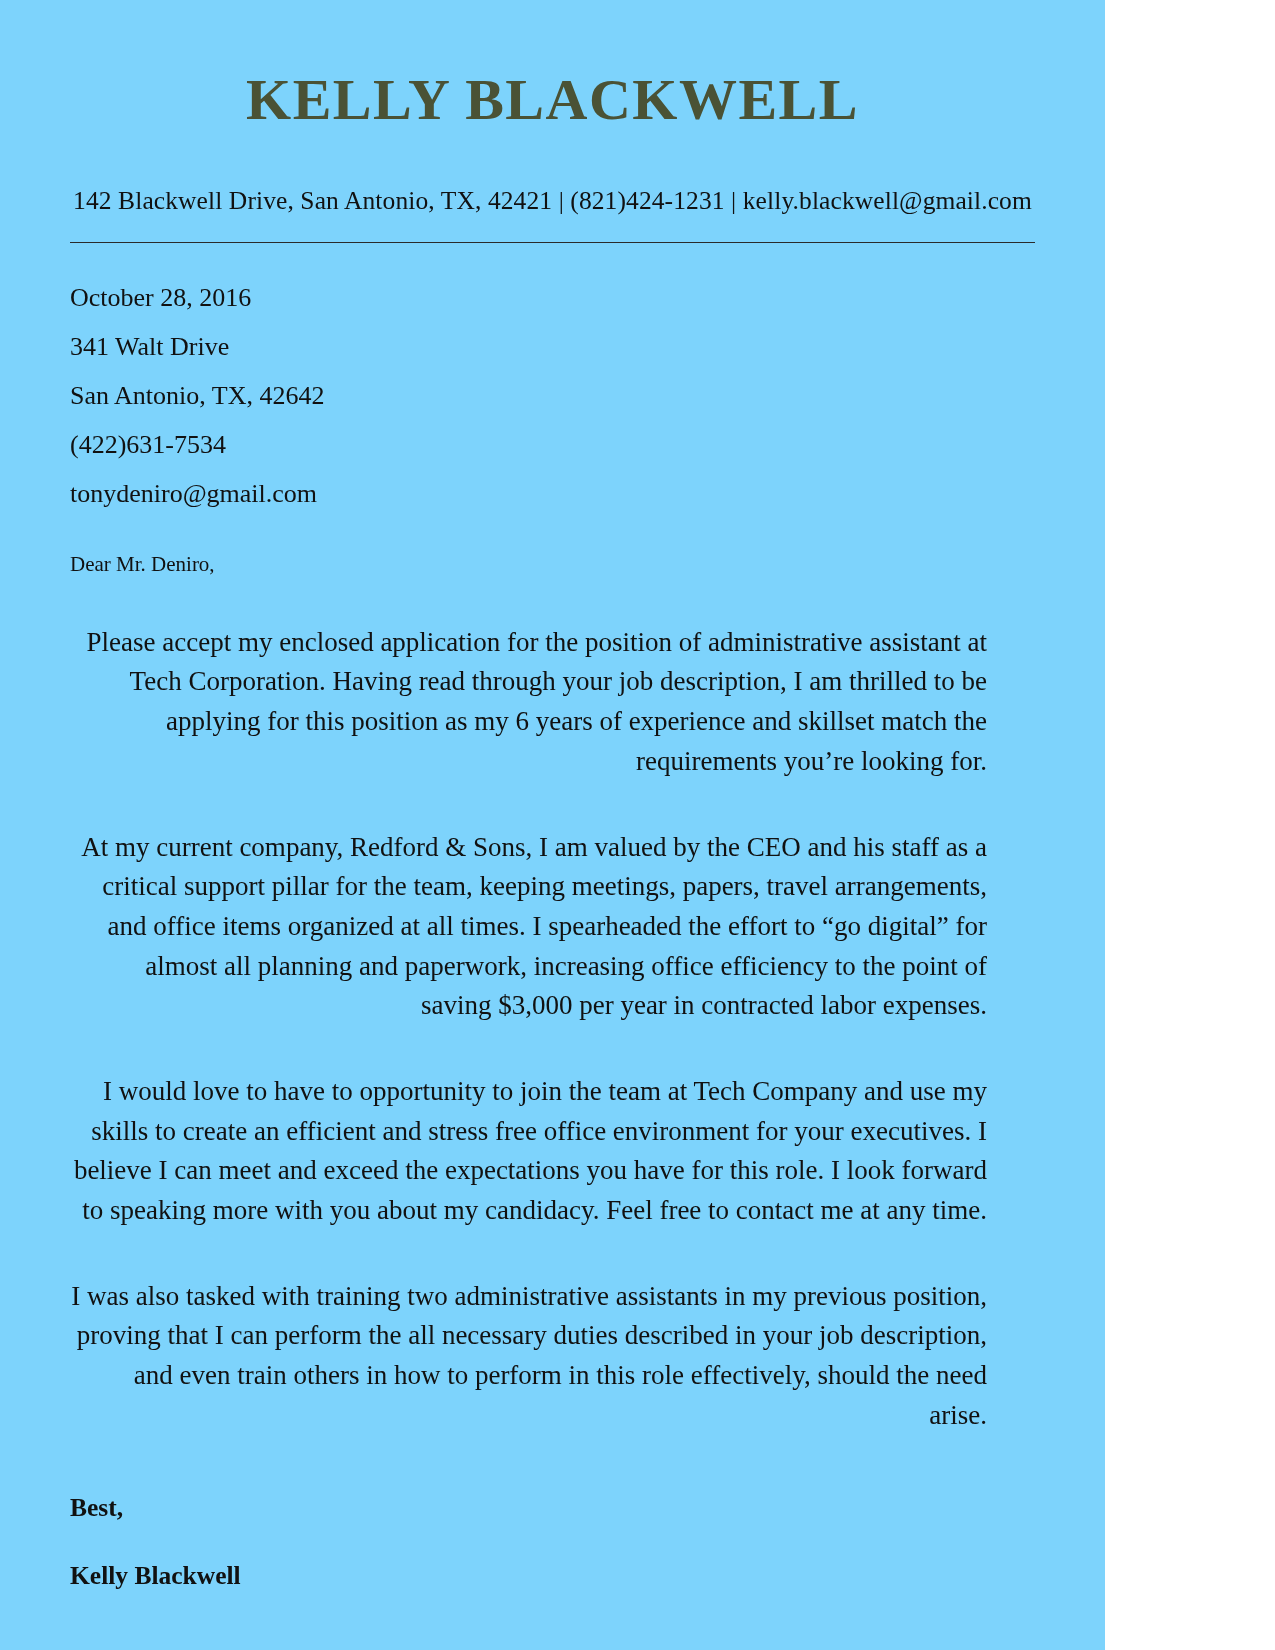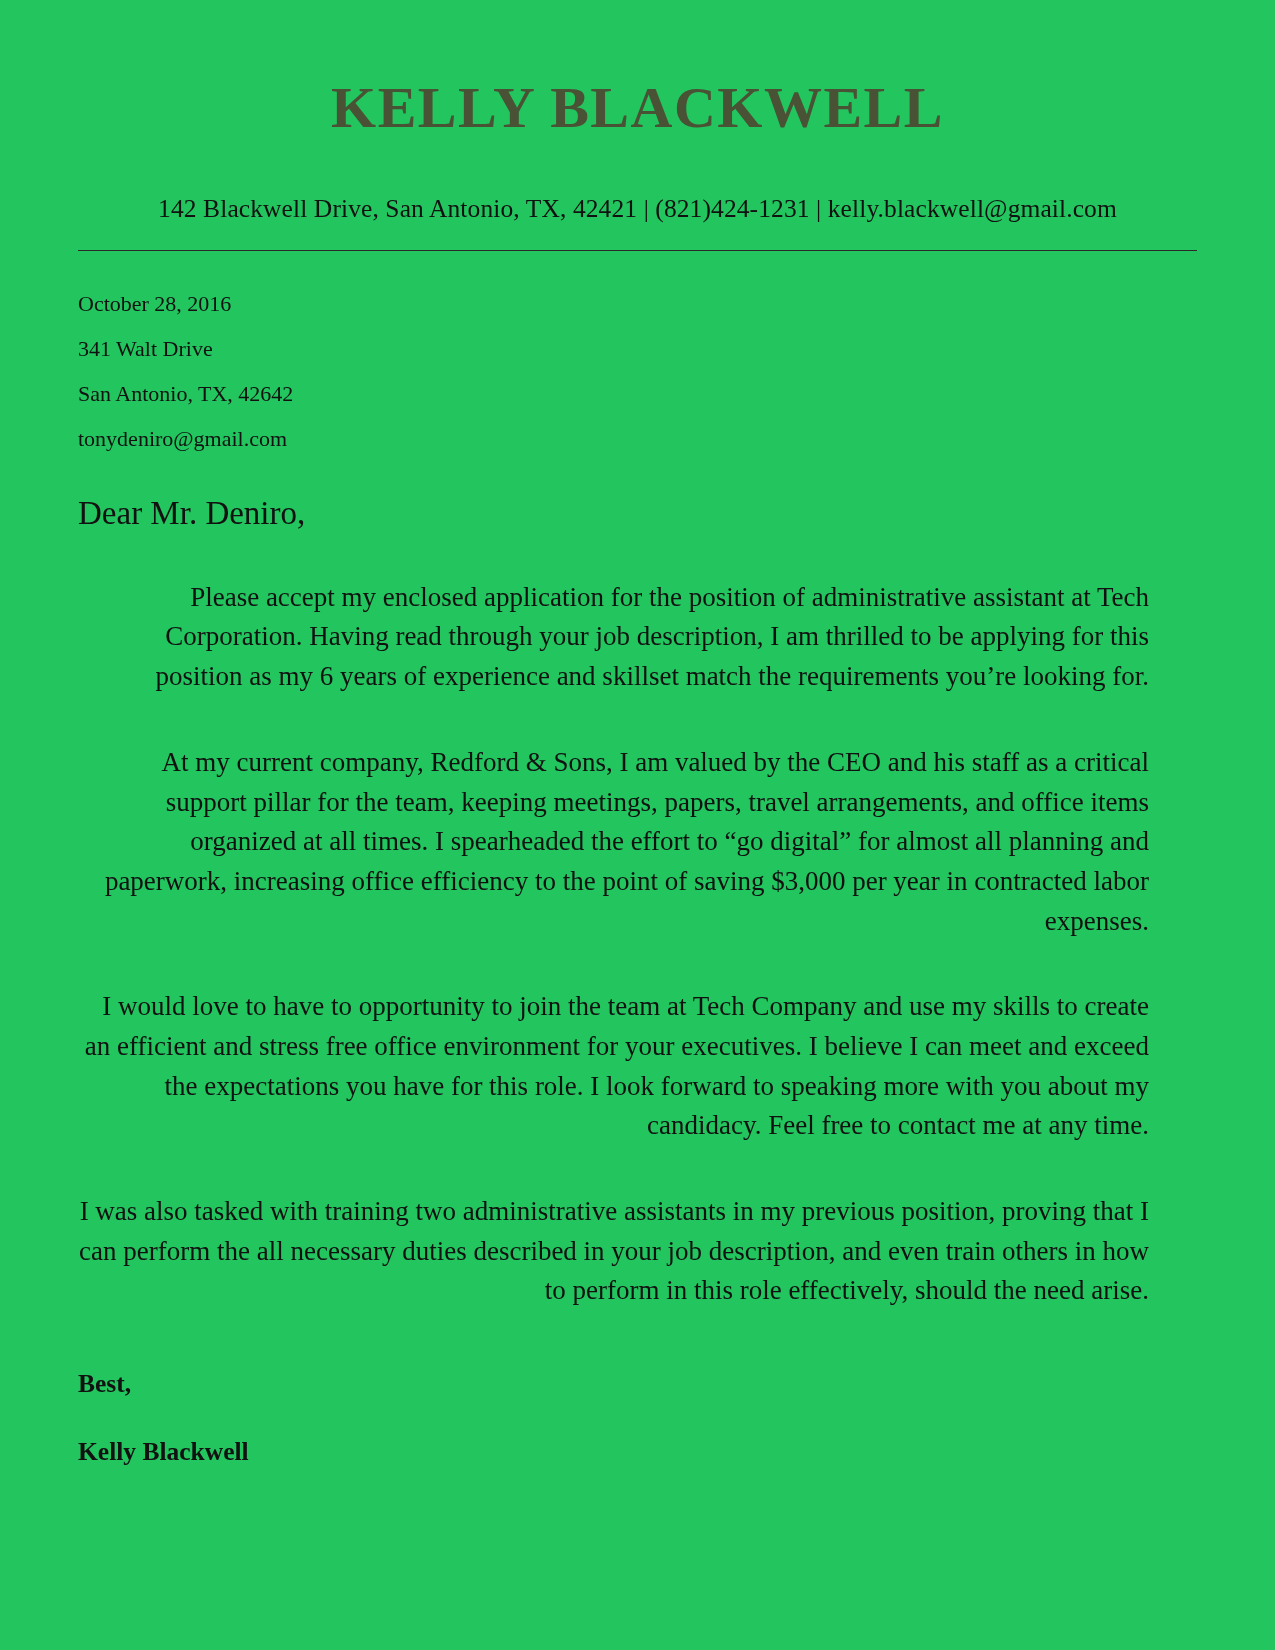--- a/index.html
+++ b/index.html
@@ -9,24 +9,24 @@
   }
   body {
     width: 1275px;
     height: 1650px;
     font-family: "Liberation Serif", "DejaVu Serif", serif;
     color: #000000;
     -webkit-font-smoothing: antialiased;
   }
   .page {
     box-sizing: border-box;
-    width: 1275px;
+    width: 1105px;
     height: 1650px;
-    padding: 8px;
-    background: #22c55e;
+    padding: 0;
+    background: #7dd3fc;
     position: relative;
   }
   .letterhead {
     padding-top: 68px;
   }
   .name {
     text-align: center;
     font-family: "Liberation Serif", "DejaVu Serif", serif;
     font-weight: bold;
     font-size: 58px;
@@ -50,27 +50,27 @@
     margin: 26px 70px 0 70px;
     height: 0;
   }
   .body-wrap {
     padding: 0 118px 0 70px;
   }
   .addr-block {
     padding-top: 42px;
   }
   .addr-line {
-    font-size: 22px;
+    font-size: 26px;
     line-height: 1.0;
     margin: 0 0 23px 0;
     color: #111111;
   }
   .salutation {
-    font-size: 33px;
+    font-size: 21px;
     margin: 45px 0 0 0;
     color: #111111;
   }
   .para {
     font-size: 27px;
     line-height: 1.47;
     margin: 46px 0 0 0;
     color: #111111;
     text-align: right;
   }
@@ -96,20 +96,21 @@
     <p class="contact-line">142 Blackwell Drive, San Antonio, TX, 42421 | (821)424-1231 | kelly.blackwell@gmail.com</p>
     <hr class="divider">
   </header>
 
   <div class="body-wrap">
 
     <section class="addr-block">
       <p class="addr-line">October 28, 2016</p>
       <p class="addr-line">341 Walt Drive</p>
       <p class="addr-line">San Antonio, TX, 42642</p>
+      <p class="addr-line">(422)631-7534</p>
       <p class="addr-line">tonydeniro@gmail.com</p>
     </section>
 
     <p class="salutation">Dear Mr. Deniro,</p>
 
     <p class="para">Please accept my enclosed application for the position of administrative assistant at Tech Corporation. Having read through your job description, I am thrilled to be applying for this position as my 6 years of experience and skillset match the requirements you’re looking for.</p>
     <p class="para">At my current company, Redford &amp; Sons, I am valued by the CEO and his staff as a critical support pillar for the team, keeping meetings, papers, travel arrangements, and office items organized at all times. I spearheaded the effort to “go digital” for almost all planning and paperwork, increasing office efficiency to the point of saving $3,000 per year in contracted labor expenses.</p>
     <p class="para">I would love to have to opportunity to join the team at Tech Company and use my skills to create an efficient and stress free office environment for your executives. I believe I can meet and exceed the expectations you have for this role. I look forward to speaking more with you about my candidacy. Feel free to contact me at any time.</p>
     <p class="para">I was also tasked with training two administrative assistants in my previous position, proving that I can perform the all necessary duties described in your job description, and even train others in how to perform in this role effectively, should the need arise.</p>
 

